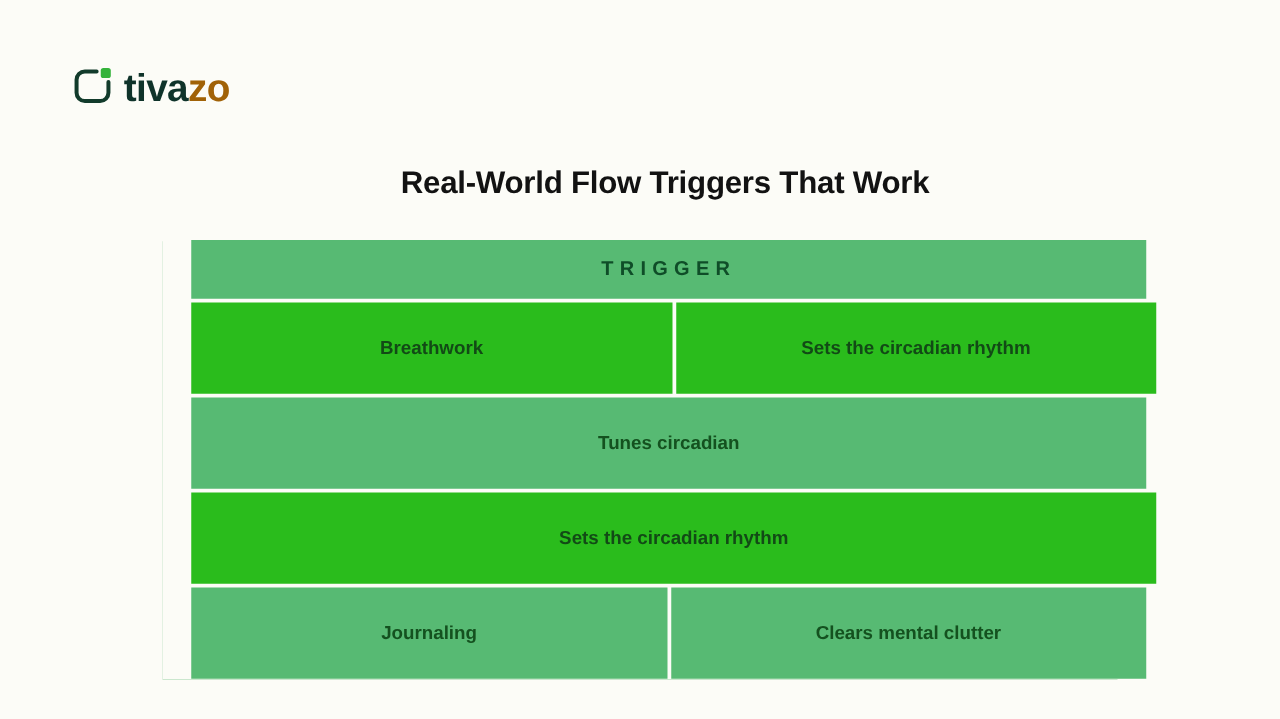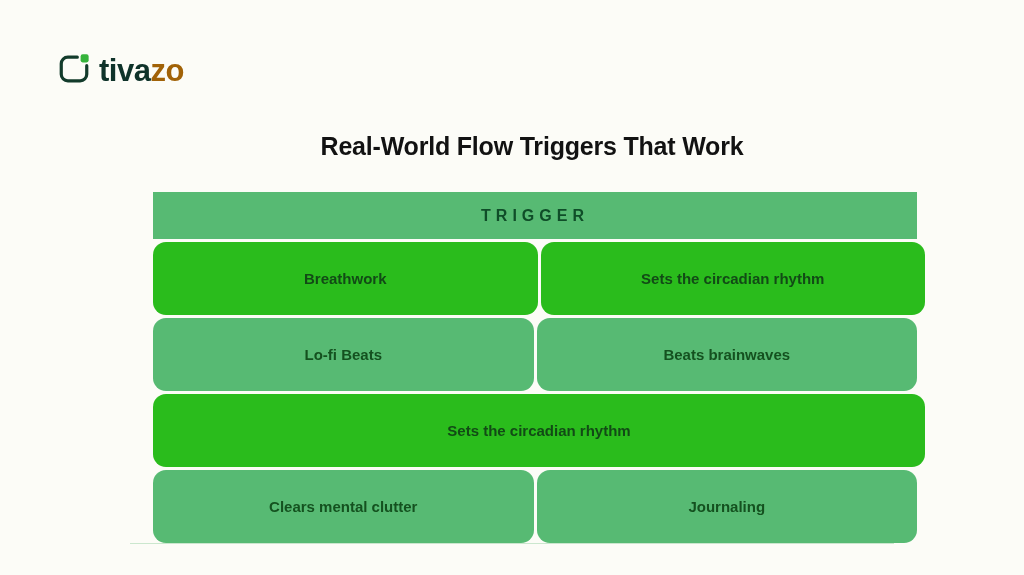--- a/index.html
+++ b/index.html
@@ -70,21 +70,20 @@
     font-weight: 700;
     letter-spacing: 5px;
     text-transform: uppercase;
   }
   .t-body .t-cell {
     height: 73px;
     background: #57ba73;
     color: #14511f;
     font-size: 15px;
     font-weight: 700;
-    border-radius: 13px;
   }
   .t-row.highlight .t-cell { background: #2abc1c; color: #124a16; }
   .flow-table { box-shadow: 0 1px 0 rgba(190, 225, 195, 0.8); }
 </style>
 </head>
 <body>
 
 <div class="logo">
   <svg class="logo-icon" viewBox="0 0 36 36" aria-hidden="true">
     <path d="M21.5 5.5 H11.5 a7 7 0 0 0 -7 7 v11 a7 7 0 0 0 7 7 h13 a7 7 0 0 0 7 -7 V14.5" fill="none" stroke="#123b2b" stroke-width="3.4" stroke-linecap="round"></path>
@@ -103,25 +102,24 @@
   <div class="t-row t-head">
     <div class="t-cell">TRIGGER</div>
   </div>
 
   <div class="t-body" style="display:flex;flex-direction:column;gap:3px;">
     <div class="t-row highlight">
       <div class="t-cell">Breathwork</div>
       <div class="t-cell">Sets the circadian rhythm</div>
     </div>
     <div class="t-row">
-      <div class="t-cell">Lo-fi Beats</div>
-      <div class="t-cell">Beats brainwaves</div>
+      <div class="t-cell">Tunes circadian</div>
     </div>
     <div class="t-row highlight">
       <div class="t-cell">Sets the circadian rhythm</div>
     </div>
     <div class="t-row">
+      <div class="t-cell">Journaling</div>
       <div class="t-cell">Clears mental clutter</div>
-      <div class="t-cell">Journaling</div>
     </div>
   </div>
 
 </div>
 
 </body></html>

